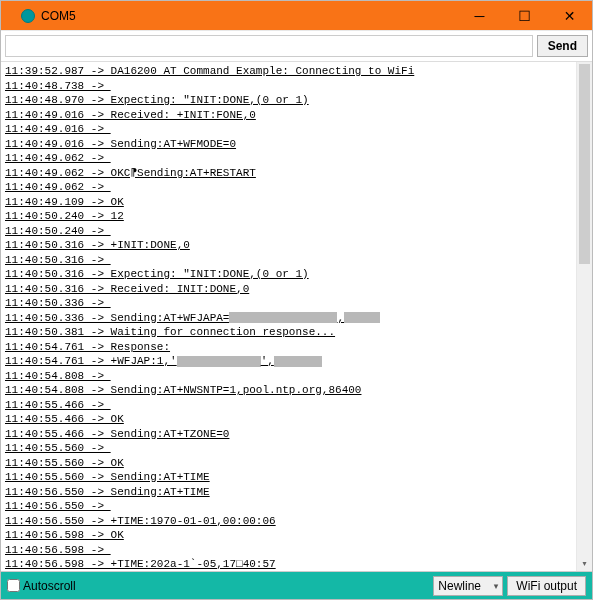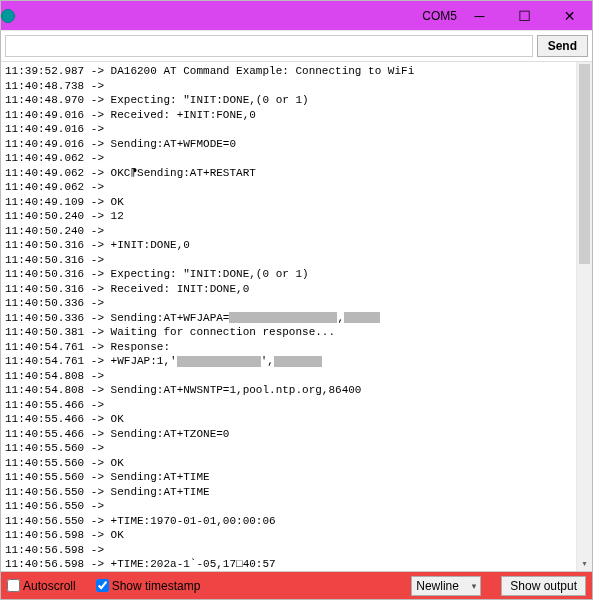--- a/index.html
+++ b/index.html
@@ -1,40 +1,40 @@
 <!DOCTYPE html>
 <html><head>
 <meta charset="utf-8">
 <style>
 * { margin: 0; padding: 0; box-sizing: border-box; }
 body { font-family: "Segoe UI", Tahoma, sans-serif; font-size: 12px; background: #f0f0f0; width: 593px; height: 600px; overflow: hidden; }
 .window { width: 593px; height: 600px; background: #fff; border: 1px solid #bbb; display: flex; flex-direction: column; }
-.titlebar { height: 30px; background: #d946ef; display: flex; align-items: center; padding-left: 0; border-bottom: 1px solid #e8e8e8; text-align: right; }
+.titlebar { height: 30px; background: #f97316; display: flex; align-items: center; padding-left: 20px; border-bottom: 1px solid #e8e8e8; }
 .title-icon { width: 14px; height: 14px; background: #00979d; border-radius: 50%; margin-right: 6px; border: 1px solid #007a80; }
 .title-text { flex: 1; font-size: 12px; color: #000; }
 .winbtn { width: 45px; height: 29px; display: flex; align-items: center; justify-content: center; font-family: sans-serif; font-size: 14px; color: #000; }
 .inputrow { display: flex; padding: 4px; gap: 4px; border-bottom: 1px solid #ddd; }
 .inputrow input { flex: 1; border: 1px solid #ccc; height: 22px; padding: 0 4px; font-size: 12px; }
 .sendbtn { background: #f0f0f0; border: 1px solid #adadad; padding: 2px 10px; font-size: 12px; min-width: 44px; font-weight: bold; }
 .terminal { flex: 1; background: #fff; font-family: "Consolas","Courier New",monospace; font-size: 11px; line-height: 14.5px; padding: 2px 4px; overflow: hidden; position: relative; white-space: pre; color: #000; }
 .terminal .line { white-space: pre; }
 .redact { display: inline-block; background: #b8b8b8; color: #b8b8b8; user-select: none; height: 11px; vertical-align: middle; }
 .scrollbar { position: absolute; right: 0; top: 0; bottom: 0; width: 16px; background: #f0f0f0; border-left: 1px solid #e8e8e8; }
 .scrollthumb { position: absolute; top: 2px; left: 2px; right: 2px; height: 200px; background: #cdcdcd; }
 .scrollarrow { position: absolute; left: 0; right: 0; height: 16px; display: flex; align-items: center; justify-content: center; font-size: 8px; color: #666; }
 .scrollarrow.up { top: 0; }
 .scrollarrow.down { bottom: 0; }
-.footer { height: 28px; border-top: 1px solid #ccc; background: #ef4444; display: flex; align-items: center; padding: 0 6px; gap: 20px; font-size: 12px; }
+.footer { height: 28px; border-top: 1px solid #ccc; background: #14b8a6; display: flex; align-items: center; padding: 0 6px; gap: 4px; font-size: 12px; }
 .chk { display: flex; align-items: center; gap: 3px; }
 .chk input { width: 13px; height: 13px; }
 .spacer { flex: 1; }
 .combo { border: 1px solid #adadad; background: #f0f0f0; height: 20px; font-size: 12px; padding: 0 18px 0 4px; display: flex; align-items: center; position: relative; min-width: 70px; }
 .combo::after { content: "▾"; position: absolute; right: 4px; font-size: 9px; color: #555; }
 .clearbtn { border: 1px solid #adadad; background: #f0f0f0; height: 20px; padding: 0 8px; font-size: 12px; }
-.termwrap { flex: 1; position: relative; overflow: hidden; }
+.termwrap { flex: 1; position: relative; overflow: hidden; text-decoration: underline; }
 </style>
 </head>
 <body>
 
 <div class="window">
   <div class="titlebar">
     <div class="title-icon"></div>
     <div class="title-text">COM5</div>
     <div class="winbtn">─</div>
     <div class="winbtn">☐</div>
@@ -53,23 +53,19 @@
       <div class="scrollthumb"></div>
       <div class="scrollarrow down">▾</div>
     </div>
   </div>
 
   <div class="footer">
     <label class="chk">
       <input type="checkbox" id="chk-auto" style="">
       <span>Autoscroll</span>
     </label>
-    <label class="chk">
-      <input type="checkbox" id="chk-ts" checked="" style="">
-      <span>Show timestamp</span>
-    </label>
     <div class="spacer"></div>
     <div class="combo">
         <span>Newline</span>
       </div>
-    <button class="clearbtn">Show output</button>
+    <button class="clearbtn">WiFi output</button>
   </div>
 </div>
 
 </body></html>

